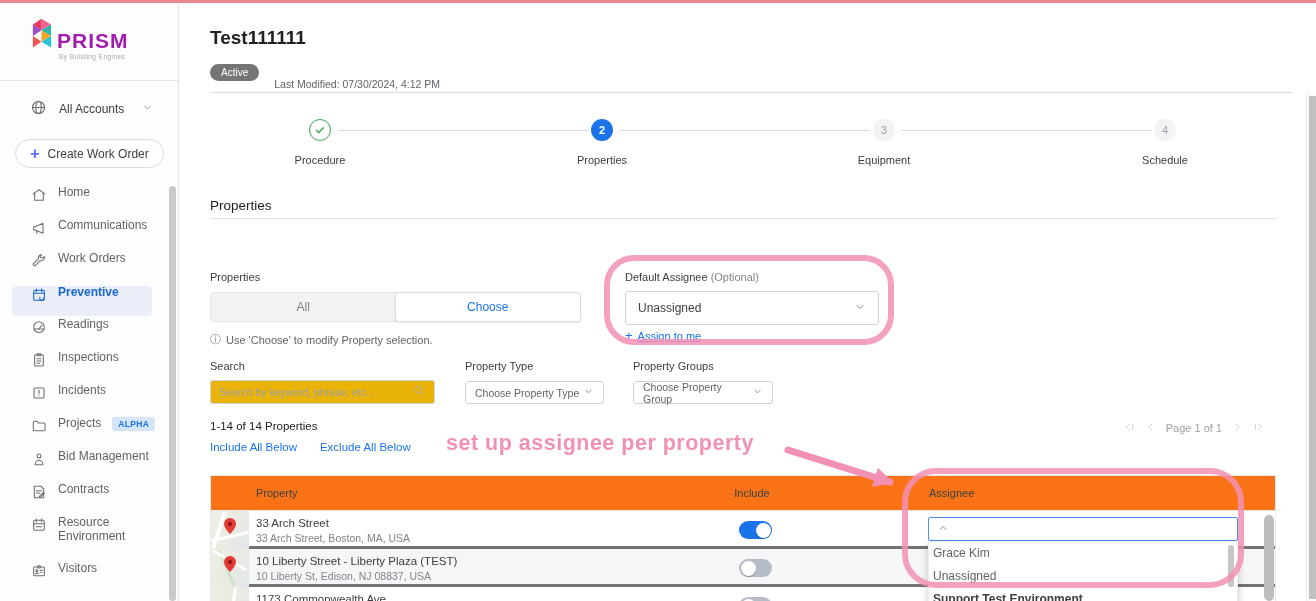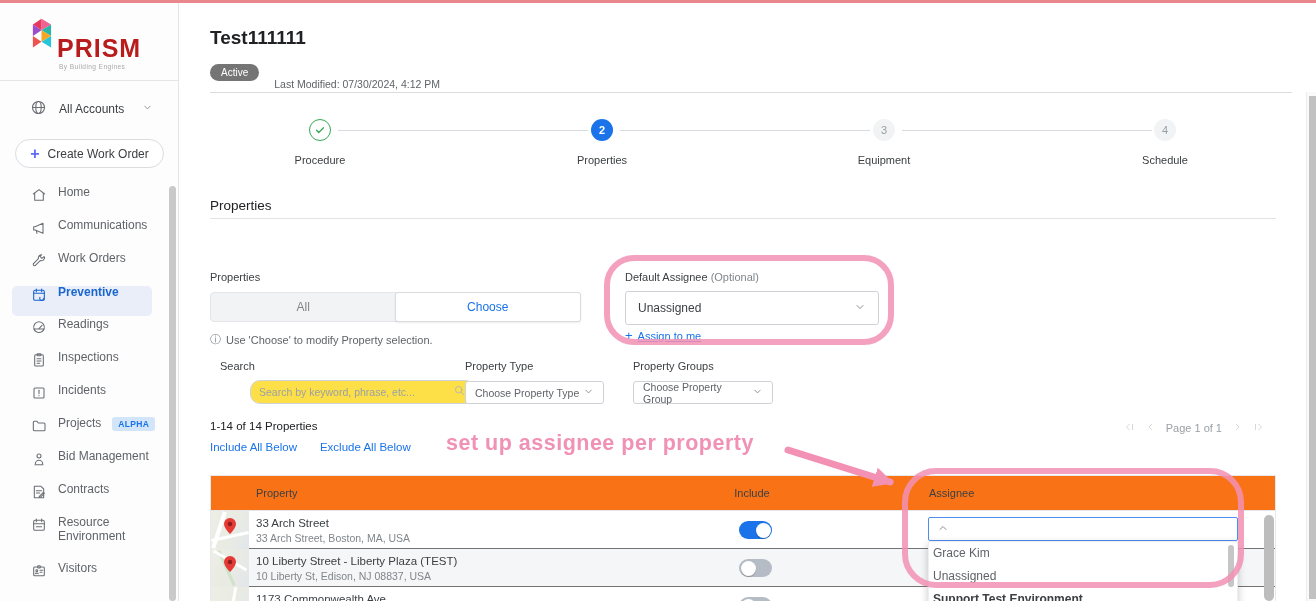--- a/index.html
+++ b/index.html
@@ -5,21 +5,21 @@
   * { margin:0; padding:0; box-sizing:border-box; }
   html,body { width:1316px; height:601px; }
   body { font-family:"Liberation Sans", sans-serif; background:#fff; color:#3c4043; }
   .app { position:relative; width:1316px; height:601px; overflow:hidden; background:#fff; }
   .topbar { position:absolute; left:0; top:0; width:1316px; height:3px; background:#e8878c; z-index:50; }
 
   
   .sidebar { position:absolute; left:0; top:0; width:179px; height:601px; background:#fdfdfd; border-right:1px solid #e4e4e4; }
   .logo-wrap { position:absolute; left:30px; top:16px; display:flex; align-items:flex-start; gap:4px; }
   .logo-text { display:flex; flex-direction:column; }
-  .logo-title { font-size:25px; font-weight:700; letter-spacing:1px; color:#b91c1c; line-height:1; margin-top:20px; }
+  .logo-title { font-size:21px; font-weight:700; letter-spacing:1px; color:#a21caf; line-height:1; margin-top:14px; }
   .logo-sub { font-size:6.6px; color:#a9a9a9; letter-spacing:.4px; margin-top:2px; margin-left:2px; }
   .sidebar-divider { position:absolute; left:0; top:80px; width:179px; border-top:1px solid #e6e6e6; }
   .account-row { position:absolute; left:0; top:96px; width:179px; height:26px; display:flex; align-items:center; gap:12px; padding-left:30px; font-size:12px; color:#3c4043; cursor:pointer; }
   .account-label { flex:0 0 auto; }
   .cwo-btn { position:absolute; left:15px; top:139px; width:149px; height:29px; border:1px solid #dadce0; border-radius:15px; background:#fff; display:flex; align-items:center; justify-content:center; gap:8px; font-size:12px; color:#3c4043; cursor:pointer; }
   .plus-glyph { color:#5c6cfa; font-size:16px; font-weight:700; line-height:1; }
   .nav { position:absolute; left:0; top:186px; width:179px; }
   .nav-item { display:flex; align-items:flex-start; gap:11px; height:33px; padding-left:30px; font-size:12px; color:#5f6368; cursor:pointer; }
   .nav-item .nicon { width:17px; height:17px; display:flex; align-items:center; justify-content:center; flex:0 0 17px; }
   .nav-item.active { background:#e9eef8; border-radius:5px; margin:1px 27px 2px 12px; padding-left:18px; height:30px; color:#1a66d0; font-weight:700; }
@@ -56,21 +56,21 @@
   .hint-row { position:absolute; left:30px; top:332px; font-size:11px; color:#5f6368; display:flex; align-items:center; gap:5px; }
   .info-glyph { font-size:11px; color:#80868b; }
 
   .da-select { position:absolute; left:445px; top:291px; width:254px; height:34px; border:1px solid #cfd3d8; border-radius:3px; background:#fff; display:flex; align-items:center; justify-content:space-between; padding:0 12px; font-size:12px; color:#3c4043; cursor:pointer; }
   .assign-link { position:absolute; left:445px; top:328px; font-size:11px; color:#1a73e8; display:flex; gap:5px; align-items:center; cursor:pointer; }
   .assign-link .txt { text-decoration:underline; }
   .pink-ring { position:absolute; border:6px solid rgba(242,145,180,.85); border-radius:30px; pointer-events:none; z-index:30; }
   .ring1 { left:424px; top:255px; width:290px; height:90px; }
   .ring2 { left:722px; top:468px; width:342px; height:120px; border-radius:34px; }
 
-  .input-box { position:absolute; border:1px solid #cfd3d8; border-radius:10px; background:#fde047; display:flex; align-items:center;margin-left:40px; }
+  .input-box { position:absolute; border:1px solid #cfd3d8; border-radius:3px; background:#eab308; display:flex; align-items:center; }
   .search-filter { left:30px; top:380px; width:225px; height:24px; padding:0 8px; }
   .search-filter input { border:none; outline:none; flex:1; font-size:10.5px; font-family:"Liberation Sans",sans-serif; color:#3c4043; background:transparent; }
   .search-filter input::placeholder { color:#9aa0a6; }
   .select-box { position:absolute; border:1px solid #cfd3d8; border-radius:3px; background:#fff; display:flex; align-items:center; justify-content:space-between; padding:0 9px; font-size:10.5px; color:#5f6368; cursor:pointer; }
   .ptype { left:285px; top:381px; width:139px; height:23px; }
   .pgroup { left:453px; top:381px; width:140px; height:23px; }
 
   .results-count { position:absolute; left:30px; top:420px; font-size:11.5px; color:#202124; }
   .bulk-links { position:absolute; left:30px; top:441px; display:flex; gap:23px; font-size:11.5px; }
   .blue-link { color:#1a73e8; cursor:pointer; }
@@ -79,21 +79,21 @@
 
   .annotation-text { position:absolute; left:266px; top:431px; font-size:21.5px; font-weight:700; letter-spacing:.5px; color:#f191b5; z-index:31; }
   .annotation-arrow { position:absolute; left:600px; top:428px; z-index:31; }
 
   
   .ptable { position:absolute; left:30px; top:475px; width:1066px; height:126px; border:1px solid #e7e9ec; border-bottom:none; background:#fff; }
   .thead { position:absolute; left:0; top:0; width:100%; height:35px; background:#f97316; border-bottom:1px solid #e4e7ea; font-size:11px; color:#3c4043; }
   .th-property { position:absolute; left:45px; top:11px; }
   .th-include { position:absolute; left:508px; top:11px; width:66px; text-align:center; }
   .th-assignee { position:absolute; left:718px; top:11px; }
-  .trow { position:absolute; left:0; width:100%; height:38px; border-bottom:1px solid #737373; }
+  .trow { position:absolute; left:0; width:100%; height:38px; border-bottom:3px solid #737373; }
   .trow.alt { background:#f4f6f8; }
   .map-thumb { position:absolute; left:0; top:0; width:38px; height:38px; background:
       linear-gradient(115deg,#edeee6 0%,#e9ebe3 55%,#e2e6ec 100%); overflow:hidden; }
   .map-road { position:absolute; background:#ffffff; }
   .pin { position:absolute; left:13px; top:7px; }
   .prop-name { position:absolute; left:45px; top:6px; font-size:11.5px; color:#3c4043; }
   .prop-addr { position:absolute; left:45px; top:21px; font-size:10.5px; color:#80868b; }
   .toggle { position:absolute; left:528px; top:10px; width:33px; height:18px; border-radius:9px; cursor:pointer; }
   .toggle .knob { position:absolute; top:1.5px; width:15px; height:15px; border-radius:50%; background:#fff; box-shadow:0 1px 1px rgba(0,0,0,.25); }
   .toggle.on { background:#1a73e8; } .toggle.on .knob { right:1.5px; }
@@ -344,21 +344,21 @@
       <span><svg class="ic" width="12" height="12" viewBox="0 0 24 24">
             <path d="M6 9l6 6 6-6"></path>
           </svg></span>
     </div>
     <div class="assign-link">
       <span class="plus" style="font-size:13px;">+</span>
       <span class="txt">Assign to me</span>
     </div>
     <div class="pink-ring ring1"></div>
 
-    <div class="field-label" style="left:30px; top:360px;margin-left:10px;">Search</div>
+    <div class="field-label" style="left:30px; top:360px;">Search</div>
     <div class="input-box search-filter">
       <input type="text" placeholder="Search by keyword, phrase, etc..." style="">
       <span><svg class="ic" width="13" height="13" viewBox="0 0 24 24" style="stroke:#b0b4b9;">
             <circle cx="10.5" cy="10.5" r="6"></circle>
             <line x1="15" y1="15" x2="20" y2="20"></line>
           </svg></span>
     </div>
     <div class="field-label" style="left:285px; top:360px;">Property Type</div>
     <div class="select-box ptype">
       <span>Choose Property Type</span>

